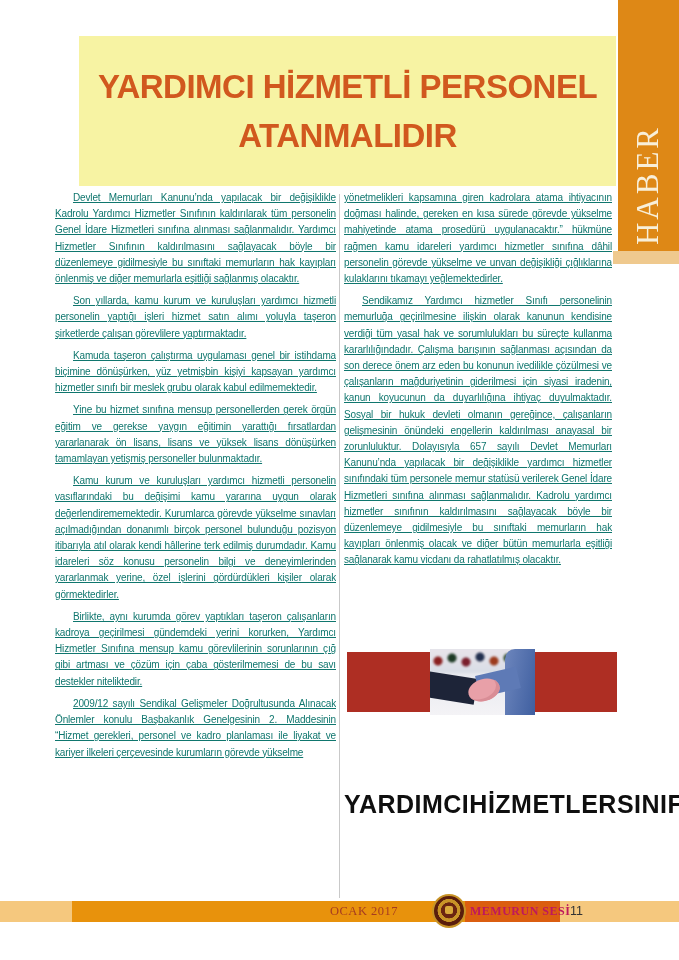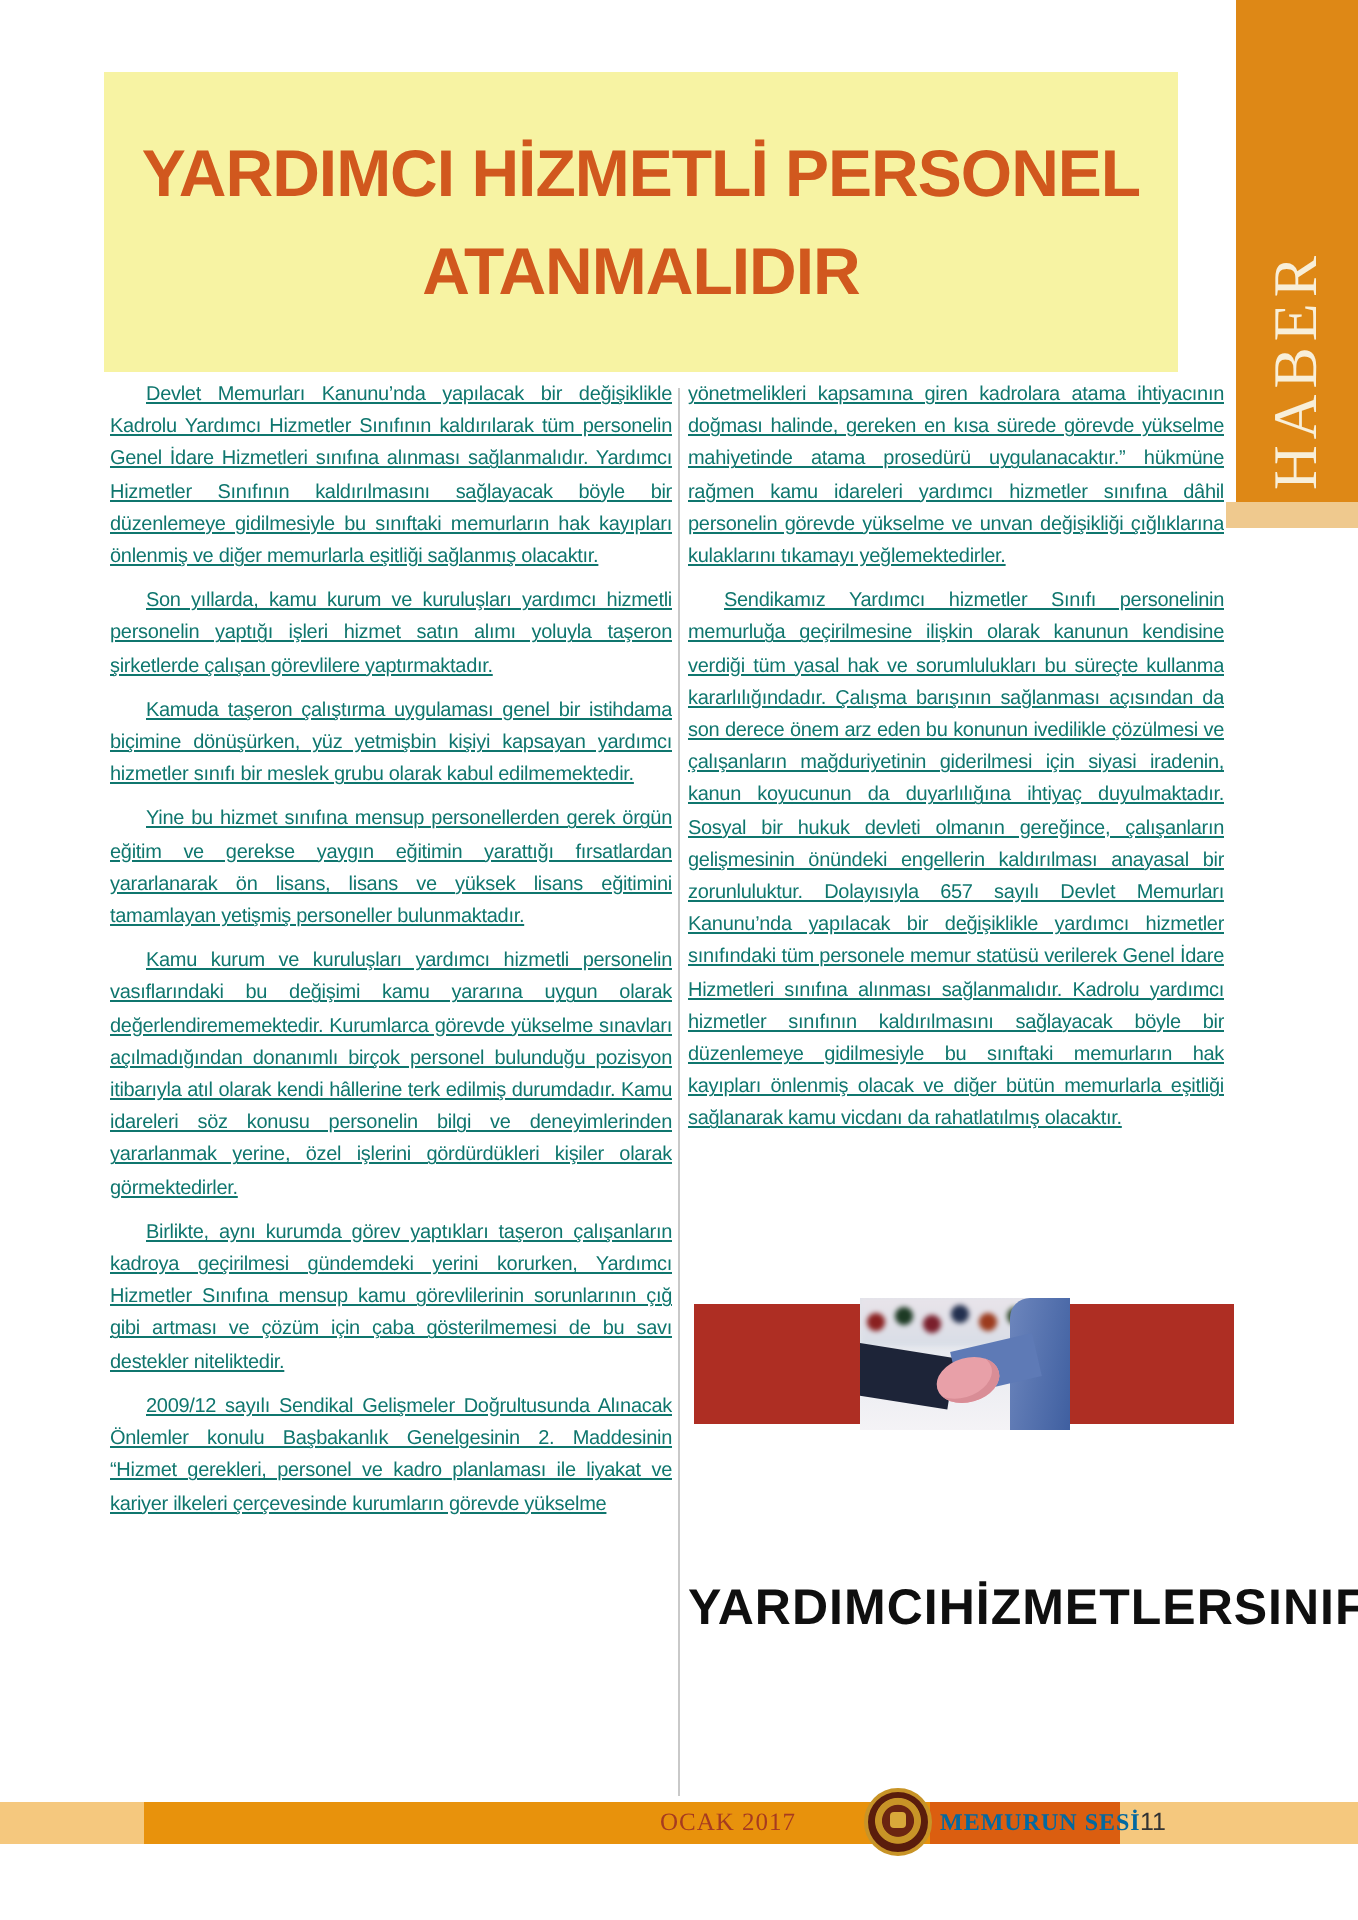--- a/index.html
+++ b/index.html
@@ -5,21 +5,21 @@
   html,body{margin:0;padding:0;background:#ffffff;}
   .page{
     position:relative;
     width:679px;height:960px;
     background:#ffffff;
     font-family:"Liberation Sans", sans-serif;
     overflow:hidden;
   }
   
   .title-banner{
-    position:absolute;left:52px;top:36px;width:537px;height:150px;
+    position:absolute;left:79px;top:36px;width:537px;height:150px;
     background:#F7F3A3;
     display:flex;flex-direction:column;justify-content:center;align-items:center;
   }
   .title-line{
     color:#D1581E;
     font-weight:bold;
     font-size:33px;
     line-height:49px;
     letter-spacing:-0.5px;
     text-align:center;
@@ -127,21 +127,21 @@
   .seg-tan-right{position:absolute;left:560px;top:0;width:119px;height:21px;background:#F5C87E;}
   .issue-label{
     position:absolute;left:330px;top:0;width:102px;height:21px;
     font-family:"Liberation Serif", serif;
     font-size:12.5px;line-height:21px;color:#A63B20;
     text-align:left;letter-spacing:0.5px;
   }
   .magazine-name{
     position:absolute;left:470px;top:0;width:90px;height:21px;
     font-family:"Liberation Serif", serif;
-    font-weight:bold;font-size:12px;line-height:21px;color:#0369a1;
+    font-weight:bold;font-size:12px;line-height:21px;color:#be185d;
     text-align:center;letter-spacing:0.5px;white-space:nowrap;
   }
   .union-logo{
     position:absolute;left:432px;top:-7px;width:34px;height:34px;
     border-radius:50%;
     background:radial-gradient(circle at 50% 48%, #6b2511 0 36%, #c89427 38% 52%, #5a1d0c 54% 100%);
     border:2px solid #C89427;
     box-sizing:border-box;
   }
   .union-logo::after{
@@ -168,21 +168,21 @@
     <div class="haber-label">HABER</div>
   </div>
   <div class="haber-tab-foot"></div>
 
   <div class="col-divider"></div>
 
   <div class="col col-left">
     <p>Devlet Memurları Kanunu’nda yapılacak bir değişiklikle Kadrolu Yardımcı Hizmetler Sınıfının kaldırılarak tüm personelin Genel İdare Hizmetleri sınıfına alınması sağlanmalıdır. Yardımcı Hizmetler Sınıfının kaldırılmasını sağlayacak böyle bir düzenlemeye gidilmesiyle bu sınıftaki memurların hak kayıpları önlenmiş ve diğer memurlarla eşitliği sağlanmış olacaktır.</p>
     <p>Son yıllarda, kamu kurum ve kuruluşları yardımcı hizmetli personelin yaptığı işleri hizmet satın alımı yoluyla taşeron şirketlerde çalışan görevlilere yaptırmaktadır.</p>
     <p>Kamuda taşeron çalıştırma uygulaması genel bir istihdama biçimine dönüşürken, yüz yetmişbin kişiyi kapsayan yardımcı hizmetler sınıfı bir meslek grubu olarak kabul edilmemektedir.</p>
-    <p>Yine bu hizmet sınıfına mensup personellerden gerek örgün eğitim ve gerekse yaygın eğitimin yarattığı fırsatlardan yararlanarak ön lisans, lisans ve yüksek lisans eğitimini tamamlayan yetişmiş personeller bulunmaktadır.</p>
+    <p>Yine bu hizmet sınıfına mensup personellerden gerek örgün eğitim ve gerekse yaygın eğitimin yarattığı fırsatlardan yararlanarak ön lisans, lisans ve yüksek lisans dönüşürken tamamlayan yetişmiş personeller bulunmaktadır.</p>
     <p>Kamu kurum ve kuruluşları yardımcı hizmetli personelin vasıflarındaki bu değişimi kamu yararına uygun olarak değerlendirememektedir. Kurumlarca görevde yükselme sınavları açılmadığından donanımlı birçok personel bulunduğu pozisyon itibarıyla atıl olarak kendi hâllerine terk edilmiş durumdadır. Kamu idareleri söz konusu personelin bilgi ve deneyimlerinden yararlanmak yerine, özel işlerini gördürdükleri kişiler olarak görmektedirler.</p>
     <p>Birlikte, aynı kurumda görev yaptıkları taşeron çalışanların kadroya geçirilmesi gündemdeki yerini korurken, Yardımcı Hizmetler Sınıfına mensup kamu görevlilerinin sorunlarının çığ gibi artması ve çözüm için çaba gösterilmemesi de bu savı destekler niteliktedir.</p>
     <p>2009/12 sayılı Sendikal Gelişmeler Doğrultusunda Alınacak Önlemler konulu Başbakanlık Genelgesinin 2. Maddesinin “Hizmet gerekleri, personel ve kadro planlaması ile liyakat ve kariyer ilkeleri çerçevesinde kurumların görevde yükselme</p>
   </div>
 
   <div class="col col-right">
     <p class="noindent">yönetmelikleri kapsamına giren kadrolara atama ihtiyacının doğması halinde, gereken en kısa sürede görevde yükselme mahiyetinde atama prosedürü uygulanacaktır.” hükmüne rağmen kamu idareleri yardımcı hizmetler sınıfına dâhil personelin görevde yükselme ve unvan değişikliği çığlıklarına kulaklarını tıkamayı yeğlemektedirler.</p>
     <p>Sendikamız Yardımcı hizmetler Sınıfı personelinin memurluğa geçirilmesine ilişkin olarak kanunun kendisine verdiği tüm yasal hak ve sorumlulukları bu süreçte kullanma kararlılığındadır. Çalışma barışının sağlanması açısından da son derece önem arz eden bu konunun ivedilikle çözülmesi ve çalışanların mağduriyetinin giderilmesi için siyasi iradenin, kanun koyucunun da duyarlılığına ihtiyaç duyulmaktadır. Sosyal bir hukuk devleti olmanın gereğince, çalışanların gelişmesinin önündeki engellerin kaldırılması anayasal bir zorunluluktur. Dolayısıyla 657 sayılı Devlet Memurları Kanunu’nda yapılacak bir değişiklikle yardımcı hizmetler sınıfındaki tüm personele memur statüsü verilerek Genel İdare Hizmetleri sınıfına alınması sağlanmalıdır. Kadrolu yardımcı hizmetler sınıfının kaldırılmasını sağlayacak böyle bir düzenlemeye gidilmesiyle bu sınıftaki memurların hak kayıpları önlenmiş olacak ve diğer bütün memurlarla eşitliği sağlanarak kamu vicdanı da rahatlatılmış olacaktır.</p>
   </div>
 

